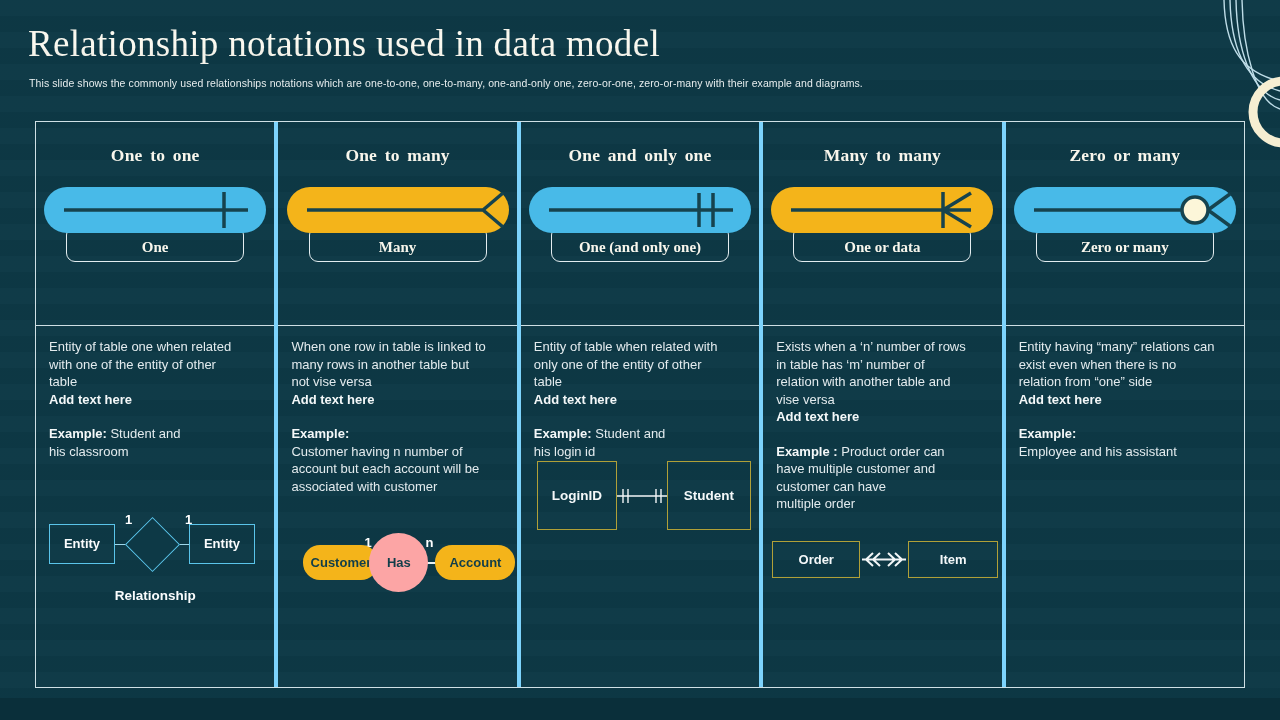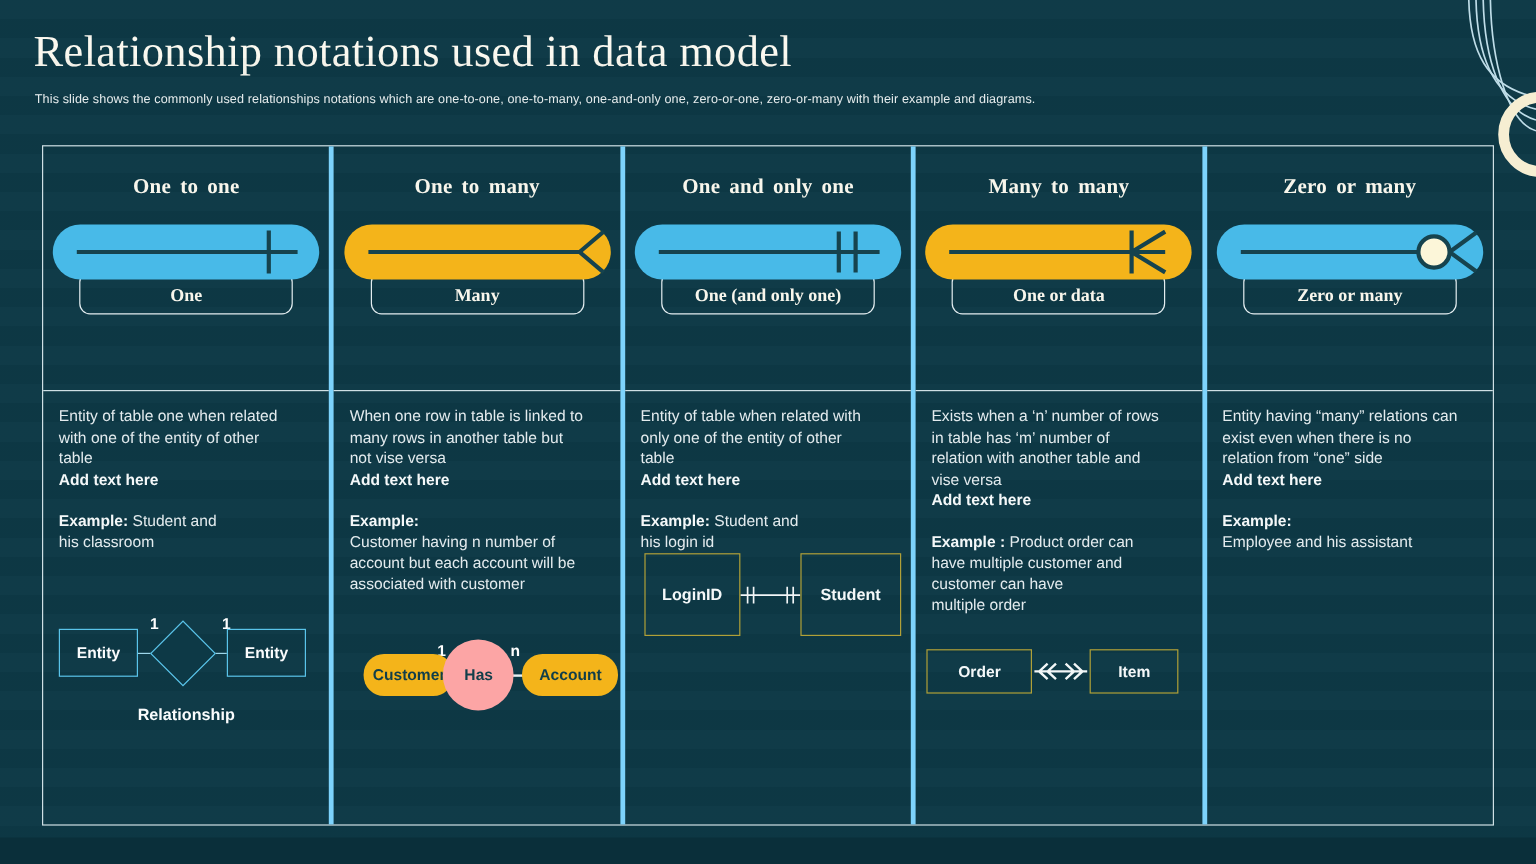--- a/index.html
+++ b/index.html
@@ -232,21 +232,21 @@
         <b>Example :</b><span class="pre"> Product order can
 have multiple customer and
 customer can have
 multiple order</span>
       </div>
       <div class="dgm dgm4">
         <div class="obox" style="left:9px; width:88px;">Order</div>
         <svg class="conn" style="left:97px; top:11px;" width="48" height="17" viewBox="0 0 48 17">
           <path d="M2 8.5 H46 M13 2 L6 8.5 L13 15 M20 2 L13 8.5 L20 15 M35 2 L42 8.5 L35 15 M28 2 L35 8.5 L28 15" fill="none" stroke="#f2f6f7" stroke-width="2"></path>
         </svg>
-        <div class="obox" style="left:145px; width:74px;">Item</div>
+        <div class="obox" style="left:145px; width:90px;">Item</div>
       </div>
     </div>
   </div>
 
   <div class="col">
     <div class="col-head">
       <div class="col-title">Zero or many</div>
       <div class="pill blue">
         <svg width="222" height="46" viewBox="0 0 222 46">
           <path d="M20 23 H168 M194 23 L216 7 M194 23 L216 39" fill="none" stroke="#16434e" stroke-width="3.5"></path>

